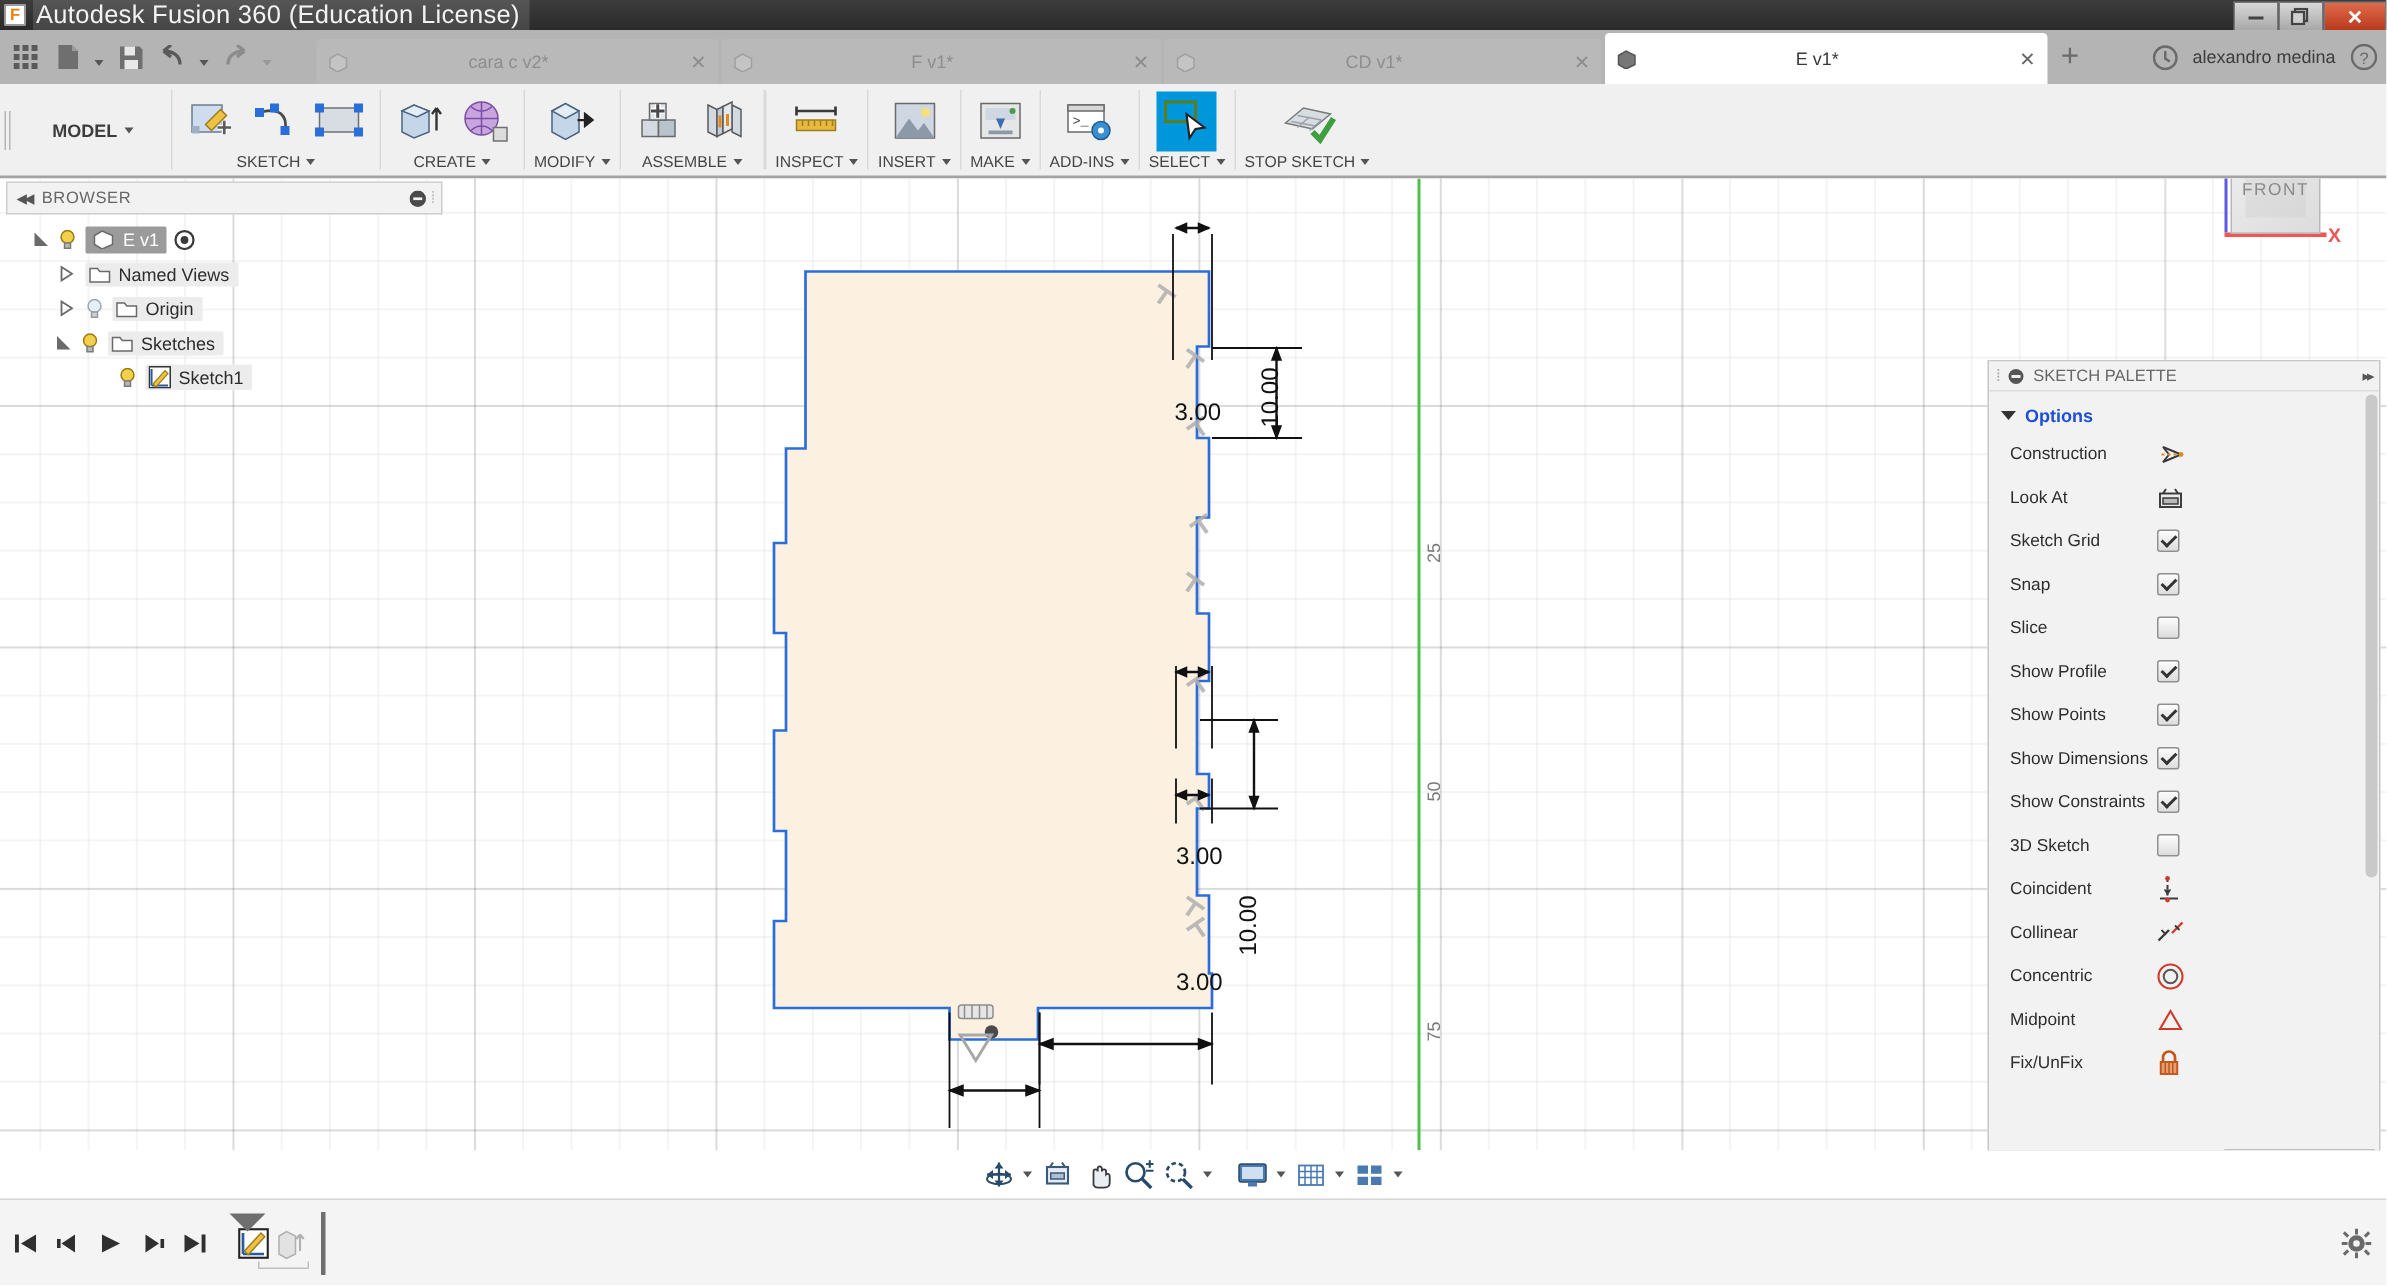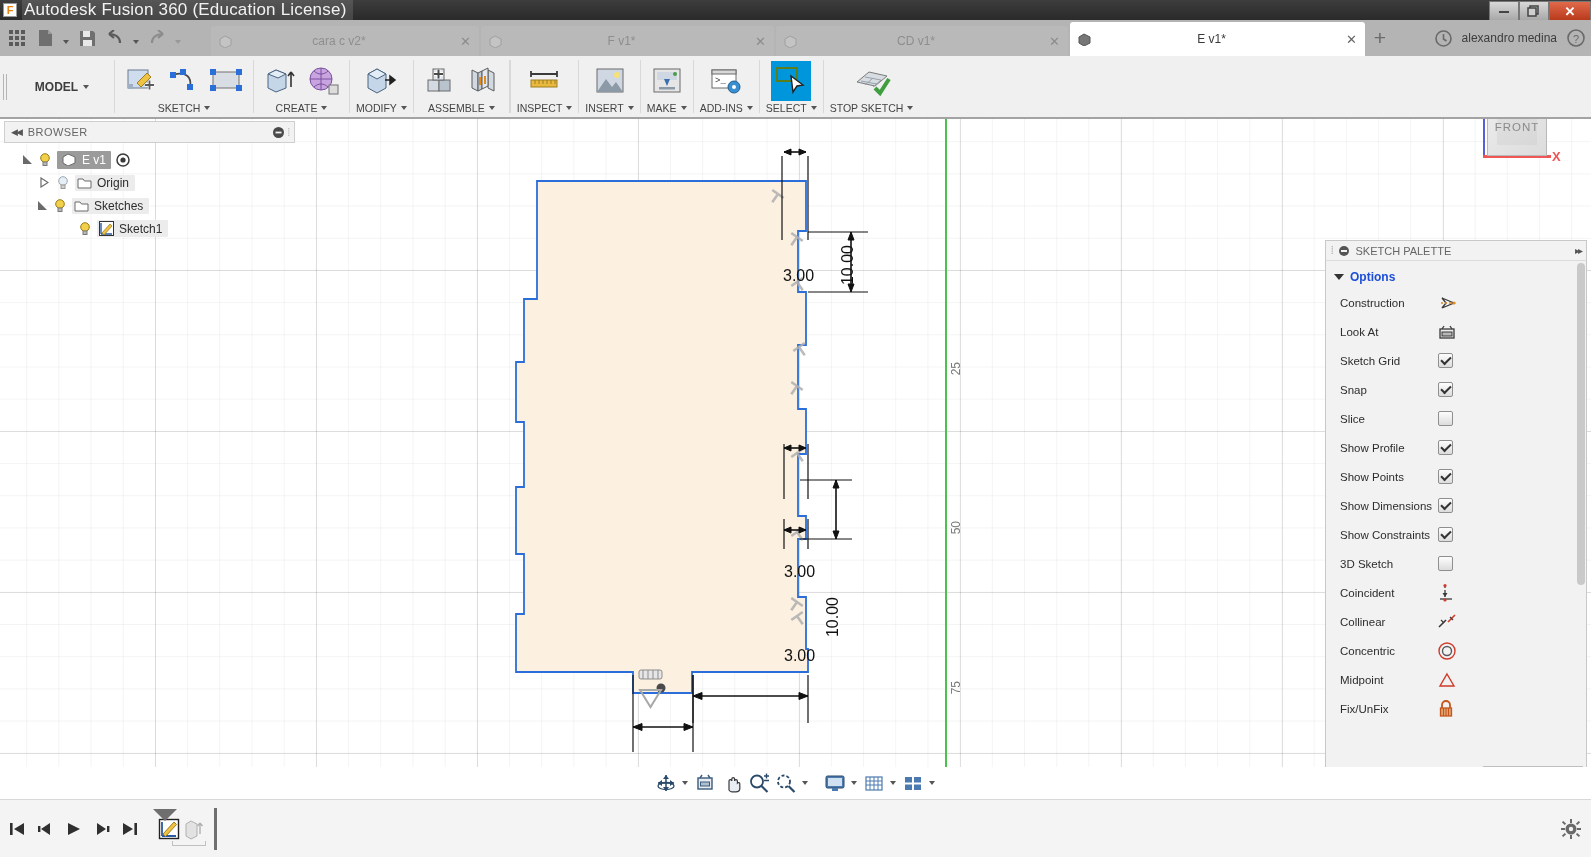--- a/index.html
+++ b/index.html
@@ -736,20 +736,35 @@
       </span>
       <span style="margin-left:5px">
         <svg width="14" height="14">
             <circle cx="7" cy="7" r="6" fill="none" stroke="#3a3a3a" stroke-width="1.5"></circle>
             <circle cx="7" cy="7" r="2.6" fill="#3a3a3a"></circle>
           </svg>
       </span>
     </div>
 
 
+    <div class="trow" style="padding-left:36px">
+      <span style="margin-right:8px">
+        <svg width="9" height="11">
+            <path d="M1 1 l7 4.5 l-7 4.5z" fill="none" stroke="#6a6a6a" stroke-width="1.2"></path>
+          </svg>
+      </span>
+      <span class="tw">
+        <span>
+          <svg width="15" height="12">
+              <path d="M1 2 h5 l1.5 2 h6.5 v7 h-13z" fill="#fff" stroke="#6a6a6a"></path>
+            </svg>
+        </span>
+        <span>Named Views</span>
+      </span>
+    </div>
 
     <div class="trow" style="padding-left:36px">
       <span style="margin-right:8px">
         <svg width="9" height="11">
             <path d="M1 1 l7 4.5 l-7 4.5z" fill="none" stroke="#6a6a6a" stroke-width="1.2"></path>
           </svg>
       </span>
       <span style="margin-right:6px">
         <svg width="12" height="14">
             <circle cx="6" cy="5" r="4.3" fill="#e6eef6" stroke="#9aa8b4"></circle>

